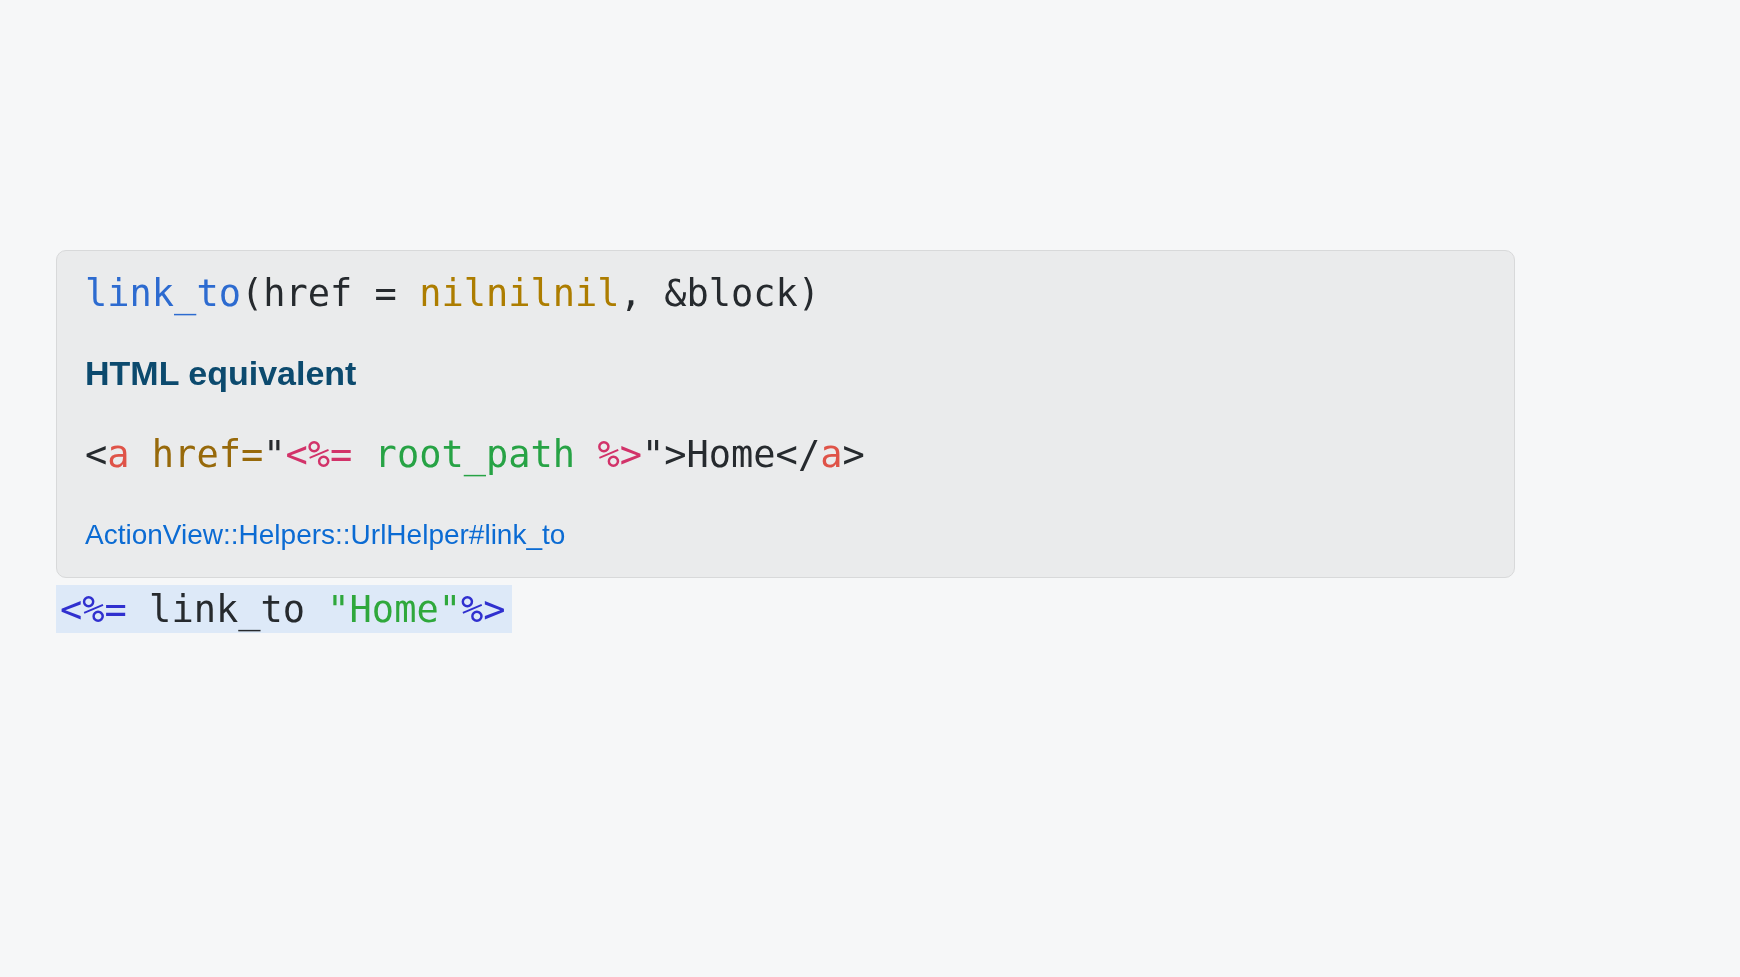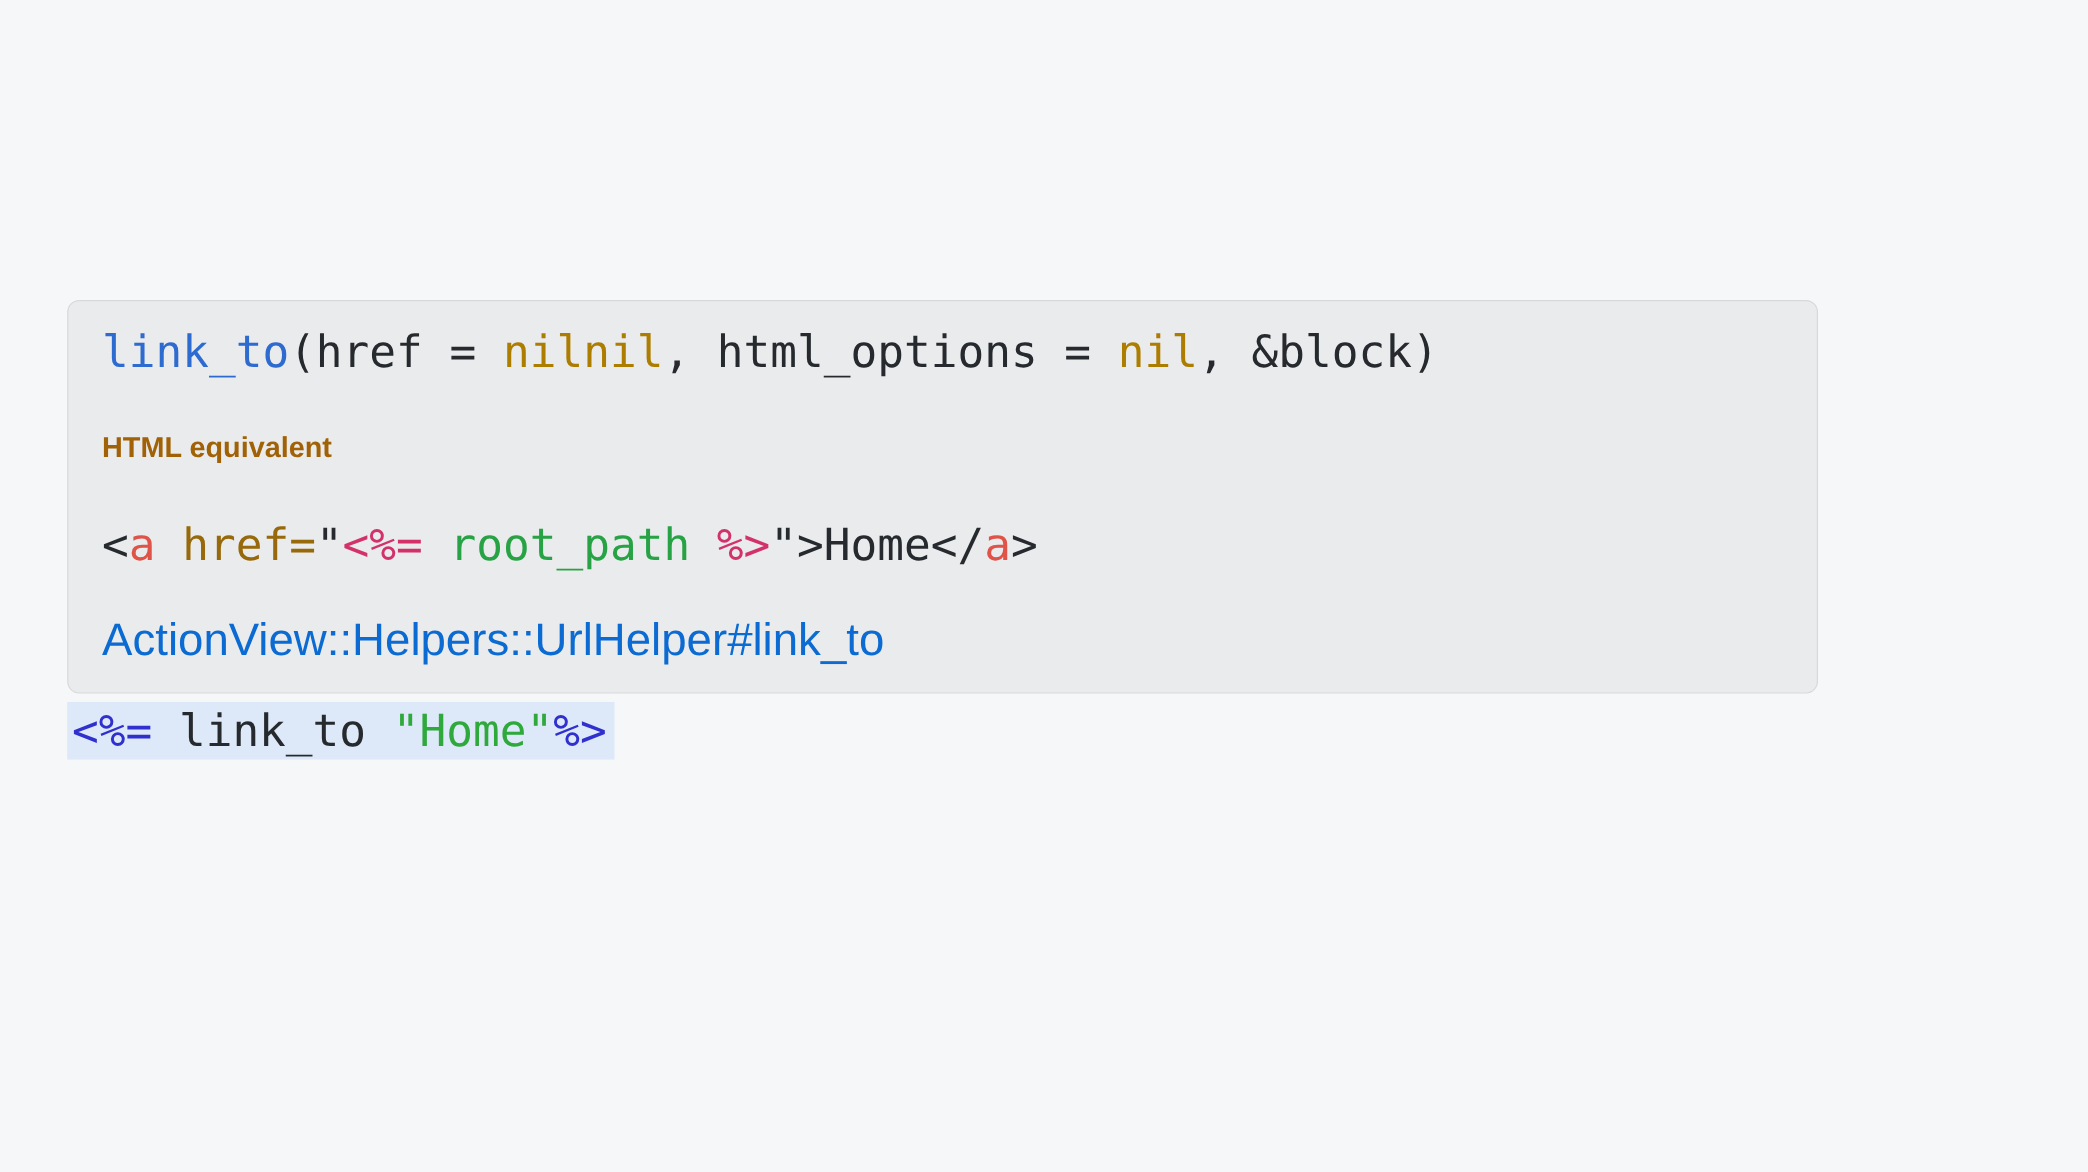--- a/index.html
+++ b/index.html
@@ -45,26 +45,26 @@
   .tok-const   { color: #ad7d00; }
   .tok-tag     { color: #df5348; }
   .tok-attr    { color: #97690a; text-align: center; }
   .tok-erb     { color: #d23269; }
   .tok-green   { color: #27a345; }
   .tok-erbline { color: #3030cf; }
   .tok-string  { color: #2fa83c; }
   .subtitle-text {
     font-family: "Liberation Sans", sans-serif;
     font-weight: bold;
-    font-size: 24px;
-    color: #a16207;
+    font-size: 34px;
+    color: #0c4a6e;
   }
   .doc-link {
     font-family: "Liberation Sans", sans-serif;
-    font-size: 38px;
+    font-size: 28px;
     color: #0b6bd3;
     text-decoration: none;
     cursor: pointer;
   }
   .editor-line {
     position: absolute;
     left: 56px;
     top: 585px;
     height: 48px;
     display: inline-flex;
@@ -74,21 +74,21 @@
     white-space: pre;
     cursor: text;
   }
 </style>
 </head>
 <body>
 
 <div class="stage">
 
   <div class="tooltip-card">
-    <div class="row code"><span class="tok tok-func">link_to</span><span class="tok tok-plain">(href = </span><span class="tok tok-const">nil</span><span class="tok tok-const">nil</span><span class="tok tok-plain">, html_options = </span><span class="tok tok-const">nil</span><span class="tok tok-plain">, &amp;block)</span></div>
+    <div class="row code"><span class="tok tok-func">link_to</span><span class="tok tok-plain">(href = </span><span class="tok tok-const">nil</span><span class="tok tok-const">nil</span><span class="tok tok-const">nil</span><span class="tok tok-plain">, &amp;block)</span></div>
 
     <div class="row">
       <span class="subtitle-text">HTML equivalent</span>
     </div>
 
     <div class="row code"><span class="tok tok-plain">&lt;</span><span class="tok tok-tag">a</span><span class="tok tok-plain"> </span><span class="tok tok-attr">href=</span><span class="tok tok-plain">"</span><span class="tok tok-erb">&lt;%=</span><span class="tok tok-green"> root_path </span><span class="tok tok-erb">%&gt;</span><span class="tok tok-plain">"</span><span class="tok tok-plain">&gt;Home&lt;/</span><span class="tok tok-tag">a</span><span class="tok tok-plain">&gt;</span></div>
 
     <div class="row">
       <a class="doc-link">ActionView::Helpers::UrlHelper#link_to</a>
     </div>

